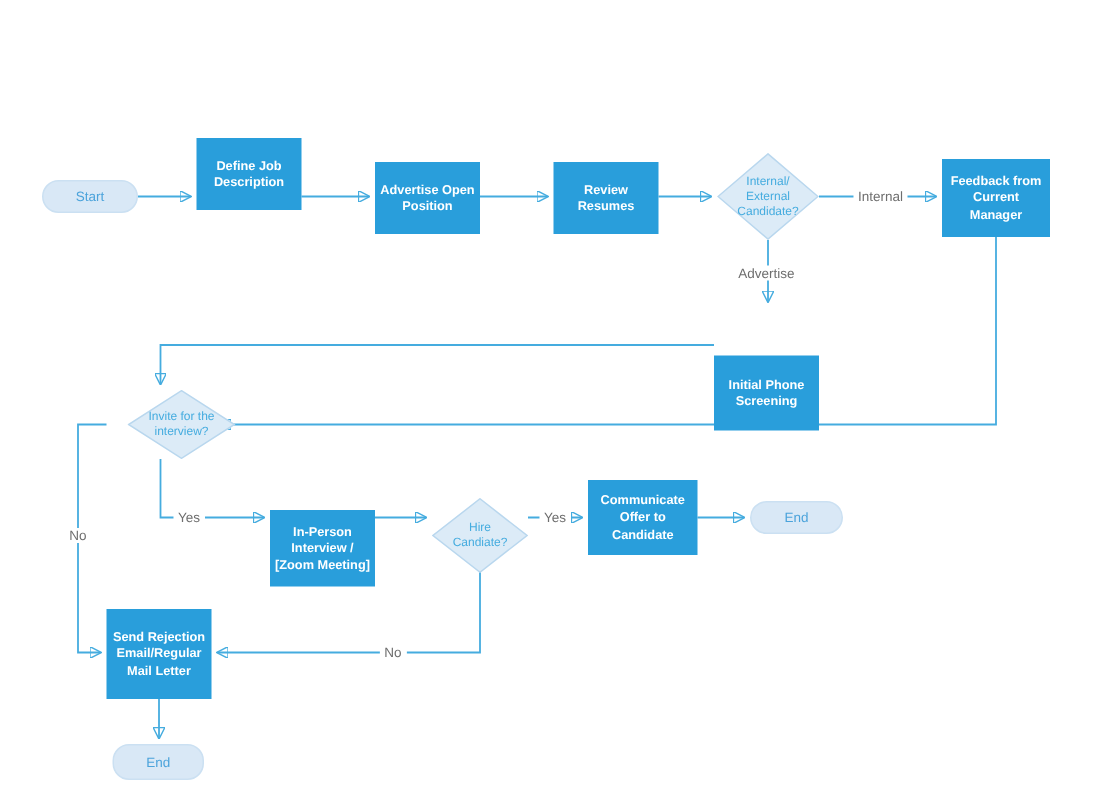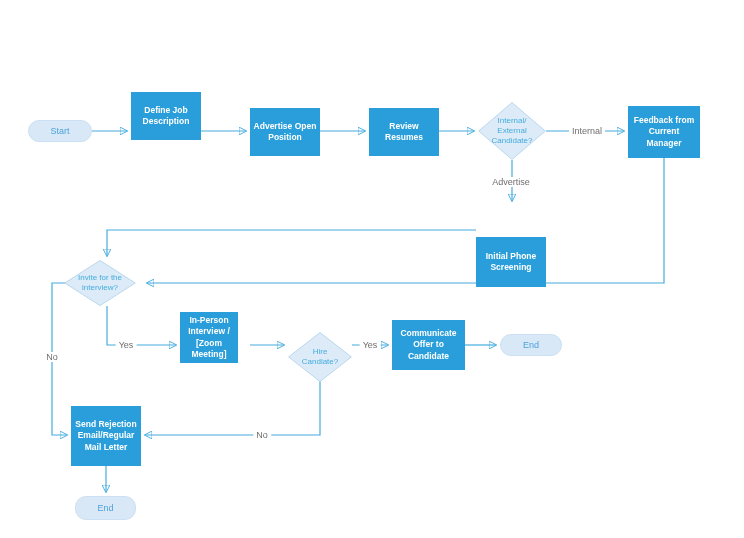--- a/index.html
+++ b/index.html
@@ -96,28 +96,28 @@
   </div>
 
   <div class="node process" style="left:628px;top:106px;width:72px;height:52px;">
     <span class="label">Feedback from Current Manager</span>
   </div>
 
   <div class="node process" style="left:476px;top:205px;width:70px;height:50px;margin-top:32px;">
     <span class="label">Initial Phone Screening</span>
   </div>
 
-  <div class="node decision" style="left:64px;top:260px;width:72px;height:46px;">
+  <div class="node decision" style="left:85px;top:260px;width:72px;height:46px;">
     <svg class="diamond" viewBox="0 0 100 100" preserveAspectRatio="none">
         <polygon points="50,1 99,50 50,99 1,50"></polygon>
       </svg>
     <span class="label">Invite for the interview?</span>
   </div>
 
-  <div class="node process" style="left:180px;top:312px;width:58px;height:51px;">
+  <div class="node process" style="left:180px;top:340px;width:70px;height:51px;">
     <span class="label">In-Person Interview / [Zoom Meeting]</span>
   </div>
 
   <div class="node decision" style="left:288px;top:332px;width:64px;height:50px;">
     <svg class="diamond" viewBox="0 0 100 100" preserveAspectRatio="none">
         <polygon points="50,1 99,50 50,99 1,50"></polygon>
       </svg>
     <span class="label">Hire Candiate?</span>
   </div>
 

